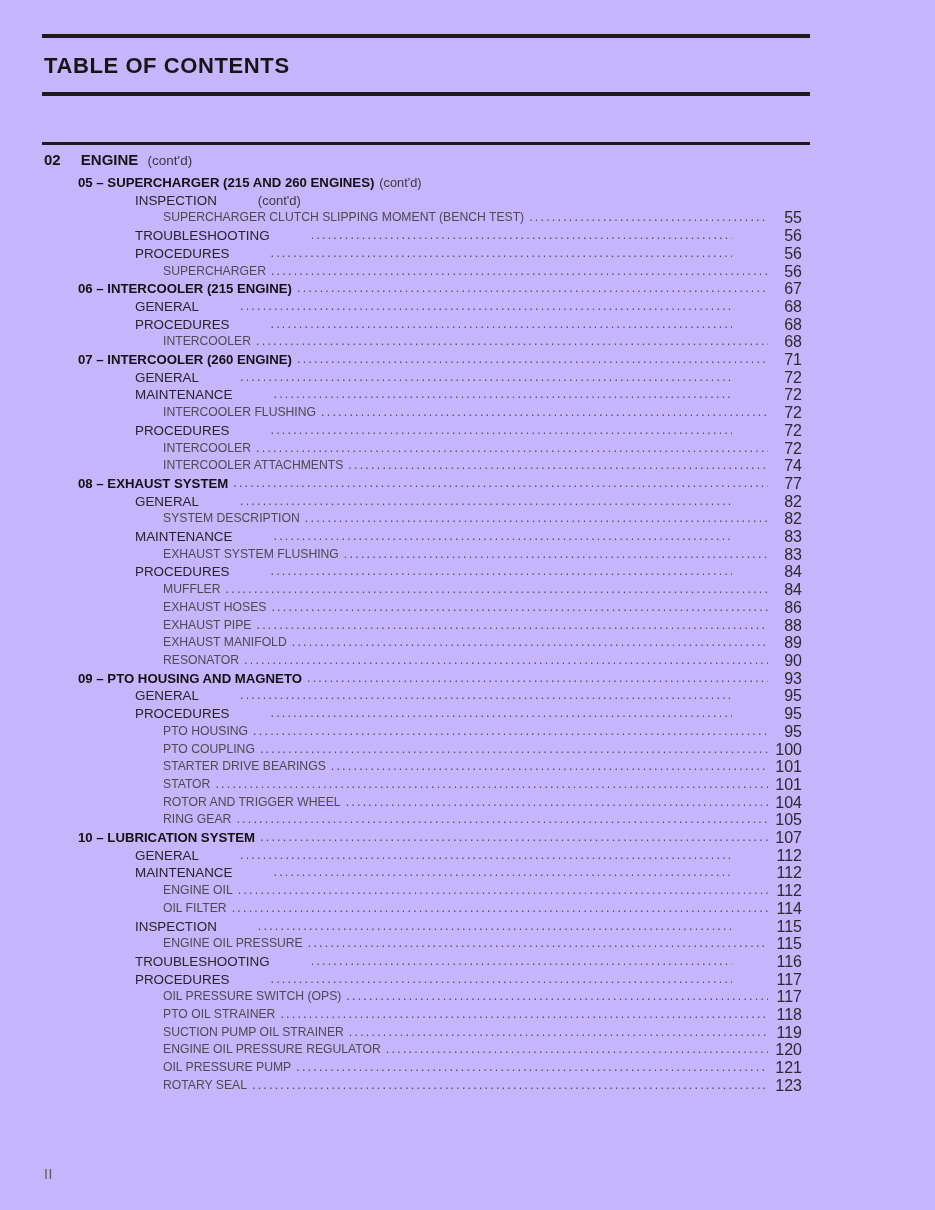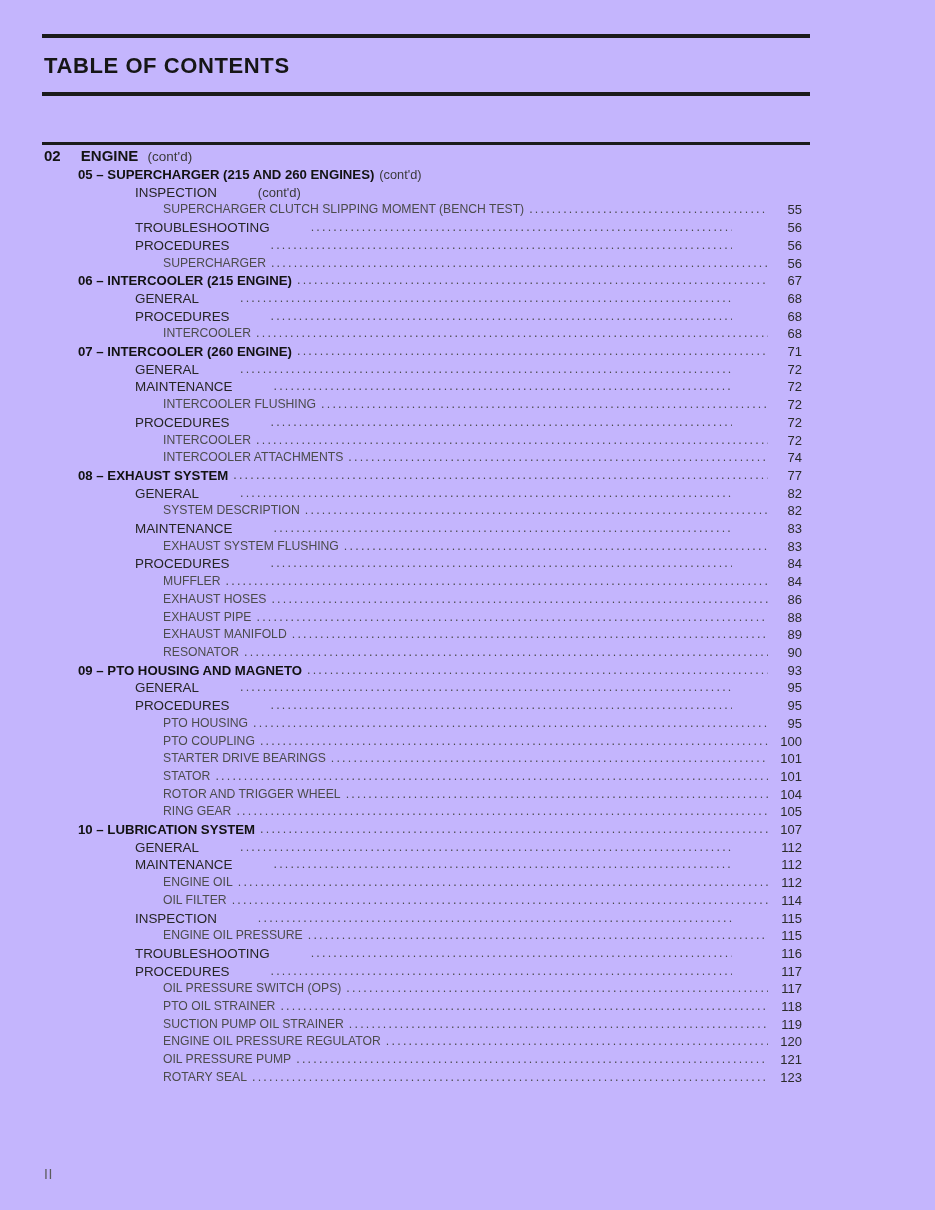--- a/index.html
+++ b/index.html
@@ -35,21 +35,21 @@
     font-weight: bold;
     letter-spacing: 0.6px;
     color: #161616;
     margin: 15px 0 13px 2px;
     line-height: 26px;
   }
   .section-rule { margin-top: 46px; }
   .section-header {
     padding: 3px 0 1px 2px;
     font-size: 15px;
-    line-height: 16px;
+    line-height: 24px;
     white-space: nowrap;
   }
   .sec-num {
     font-weight: bold;
     color: #141414;
   }
   .sec-title {
     font-weight: bold;
     color: #141414;
     margin-left: 16px;
@@ -88,21 +88,21 @@
     font-weight: normal;
   }
   .dots::after {
     content: "........................................................................................................................................................................................................................................................................................................";
     letter-spacing: 2.2px;
   }
   .pg {
     flex: 0 0 auto;
     min-width: 30px;
     text-align: right;
-    font-size: 13px;
+    font-size: 16px;
     font-weight: normal;
     color: #2b2b2b;
   }
   .footer-page-number {
     position: absolute;
     left: 44px;
     bottom: 28px;
     font-size: 14px;
     color: #5c5c5c;
     letter-spacing: 0.5px;

